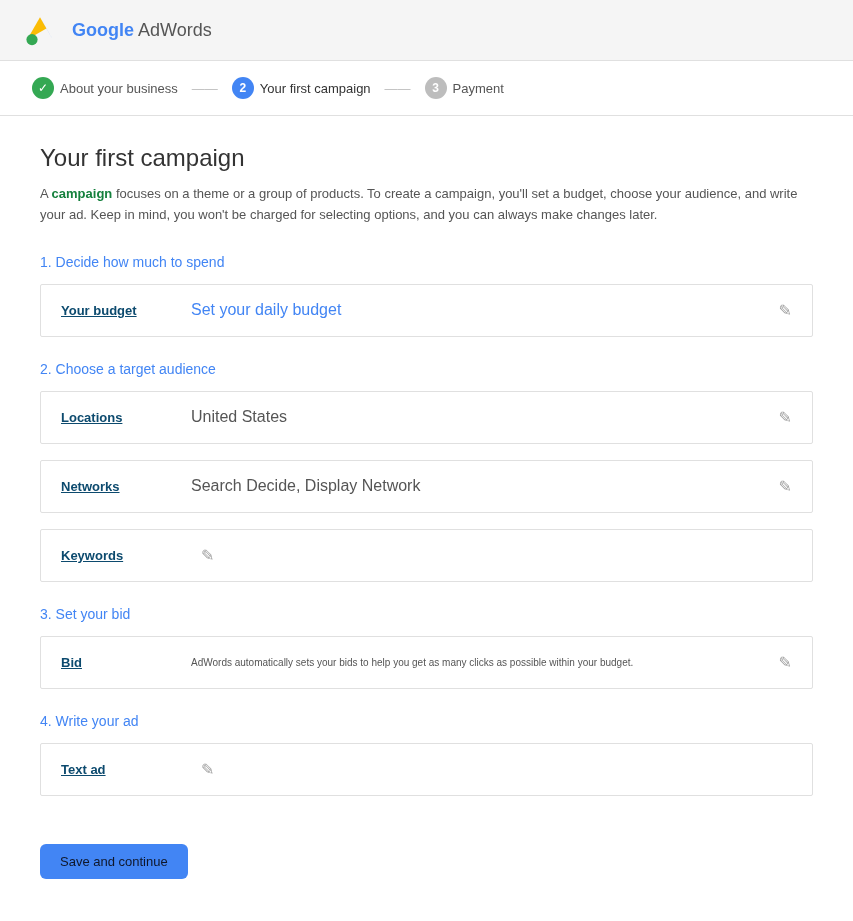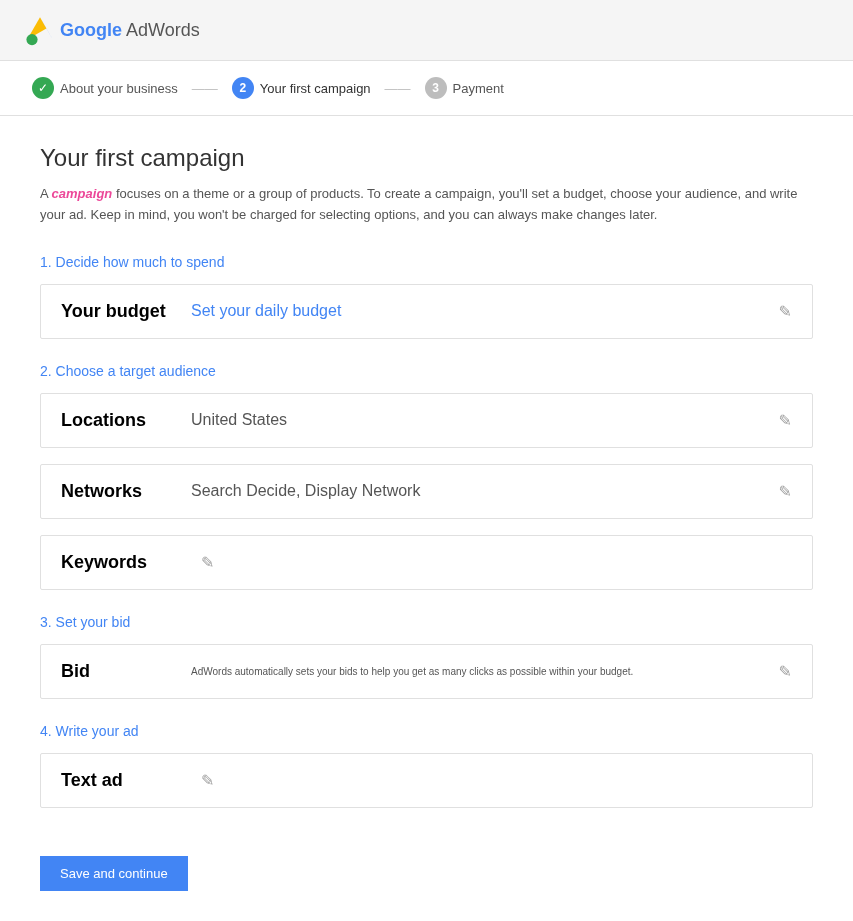--- a/index.html
+++ b/index.html
@@ -12,21 +12,21 @@
     .header {
       display: flex;
       align-items: center;
       padding: 14px 24px;
       border-bottom: 1px solid #e0e0e0;
       background: #f5f5f5;
     }
     .logo-container {
       display: flex;
       align-items: center;
-      gap: 4px;
+      gap: 16px;
     }
     .logo-triangle {
       width: 32px;
       height: 32px;
     }
     .logo-text {
       font-size: 18px;
       color: #555;
       font-weight: normal;
     }
@@ -99,45 +99,45 @@
     }
     .page-description {
       font-size: 13px;
       color: #555;
       line-height: 1.6;
       margin-bottom: 28px;
       max-width: 760px;
     }
     .page-description strong {
       font-weight: bold;
-      color: #ec4899;
-      font-style: italic;
+      color: #15803d;
     }
     .section-title {
       font-size: 14px;
       color: #4285f4;
       margin-bottom: 14px;
       font-weight: normal;
     }
     .card {
       border: 1px solid #e0e0e0;
       border-radius: 2px;
       margin-bottom: 16px;
       background: #fff;
     }
     .card-row {
       display: flex;
       align-items: center;
       padding: 16px 20px;
     }
     .card-label {
       font-weight: bold;
-      font-size: 18px;
-      color: #000000;
+      font-size: 13px;
+      color: #0c4a6e;
       min-width: 130px;
+      text-decoration: underline;
     }
     .card-value {
       font-size: 16px;
       color: #555;
       flex: 1;
     }
     .card-value.link {
       color: #4285f4;
       cursor: pointer;
     }
@@ -145,25 +145,25 @@
       color: #9e9e9e;
       font-size: 16px;
       cursor: pointer;
       margin-left: 10px;
     }
     .section-spacer {
       margin-bottom: 24px;
     }
     .save-button {
       background: #4285f4;
-      color: #ffffff;
+      color: #0f172a;
       border: none;
       padding: 10px 20px;
       font-size: 13px;
-      border-radius: 0;
+      border-radius: 6px;
       cursor: pointer;
       margin-top: 24px;
     }
     .bid-text {
       font-size: 10px;
       color: #555;
       line-height: 1.5;
     }
   </style>
 </head>

